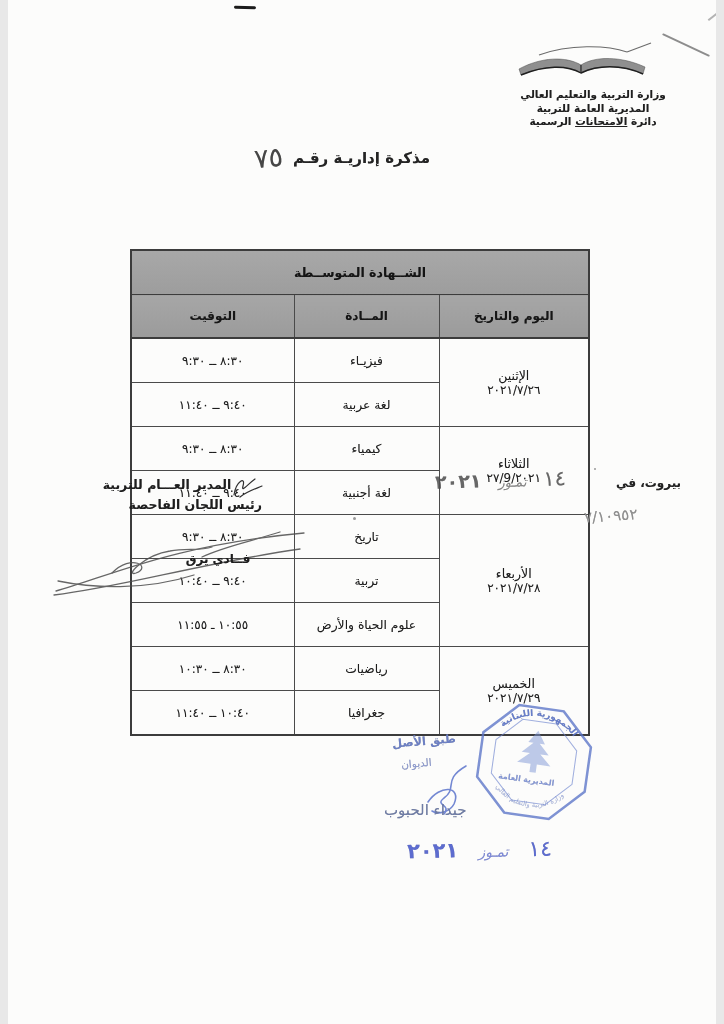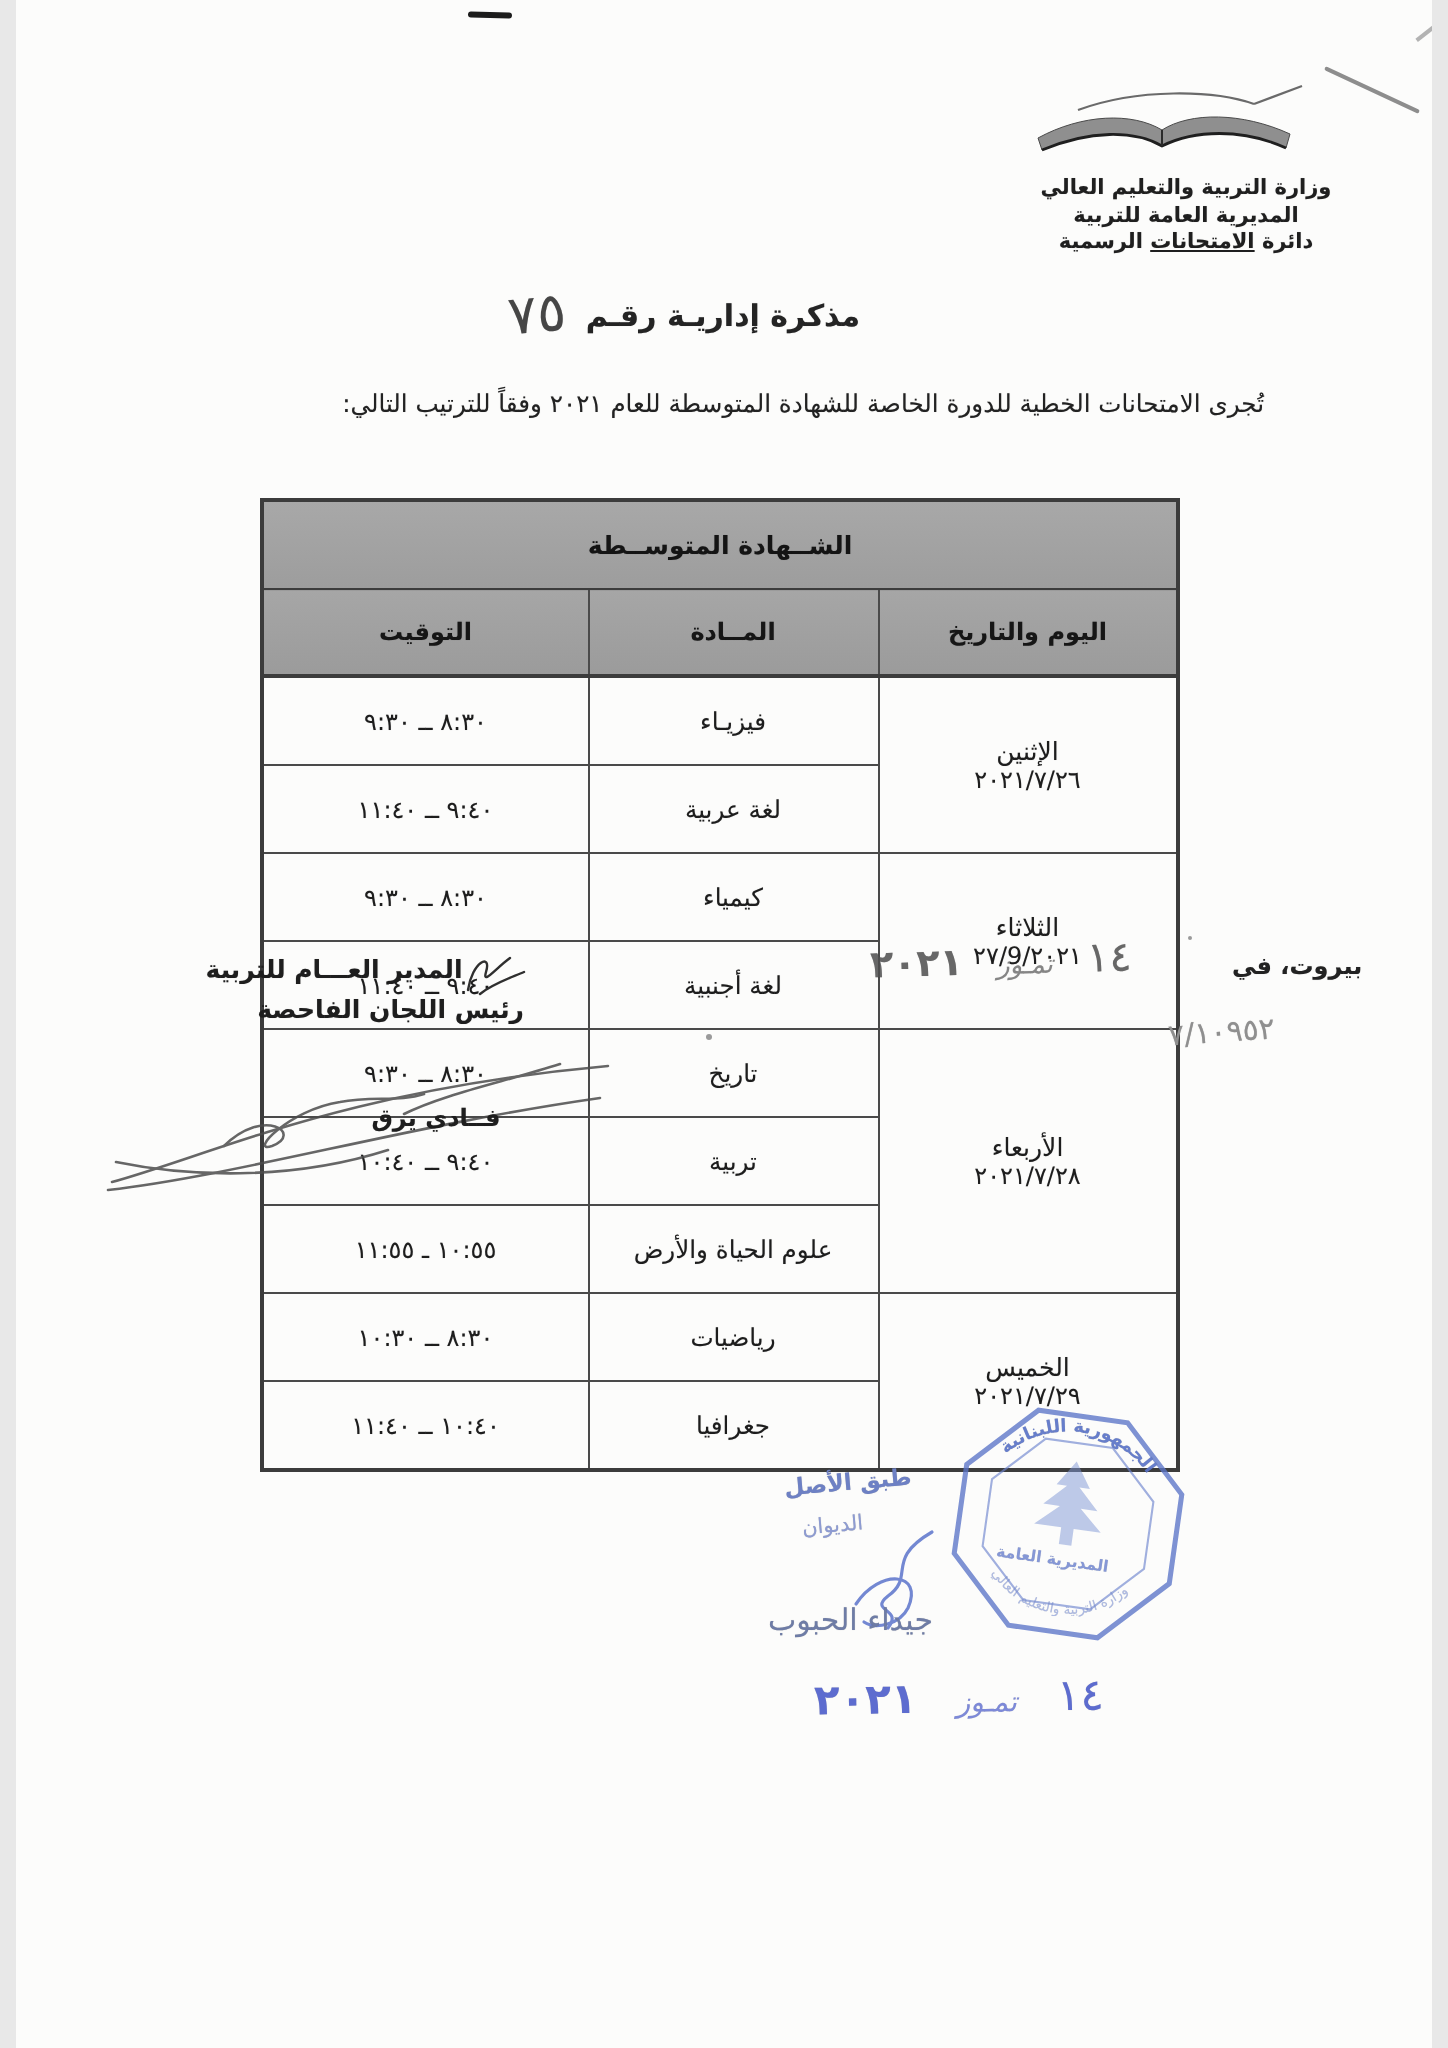--- a/index.html
+++ b/index.html
@@ -83,21 +83,20 @@
     <div>وزارة التربية والتعليم العالي</div>
     <div>المديرية العامة للتربية</div>
     <div><span>دائرة</span> <span class="u">الامتحانات</span> <span>الرسمية</span></div>
   </div>
 
   <div class="memo-title">
     <span class="t">مذكرة إداريـة رقـم</span>
     <span class="n">٧٥</span>
   </div>
 
-  <div class="intro">تُجرى الامتحانات الخطية للدورة الخاصة للشهادة المتوسطة للعام ٢٠٢١ وفقاً للترتيب التالي:</div>
 
   <table class="exam-table">
     <colgroup>
         <col style="width:150px">
         <col style="width:145px">
         <col style="width:163px">
       </colgroup>
     <thead>
       <tr>
         <td class="cap" colspan="3">الشــهادة المتوســطة</td>

